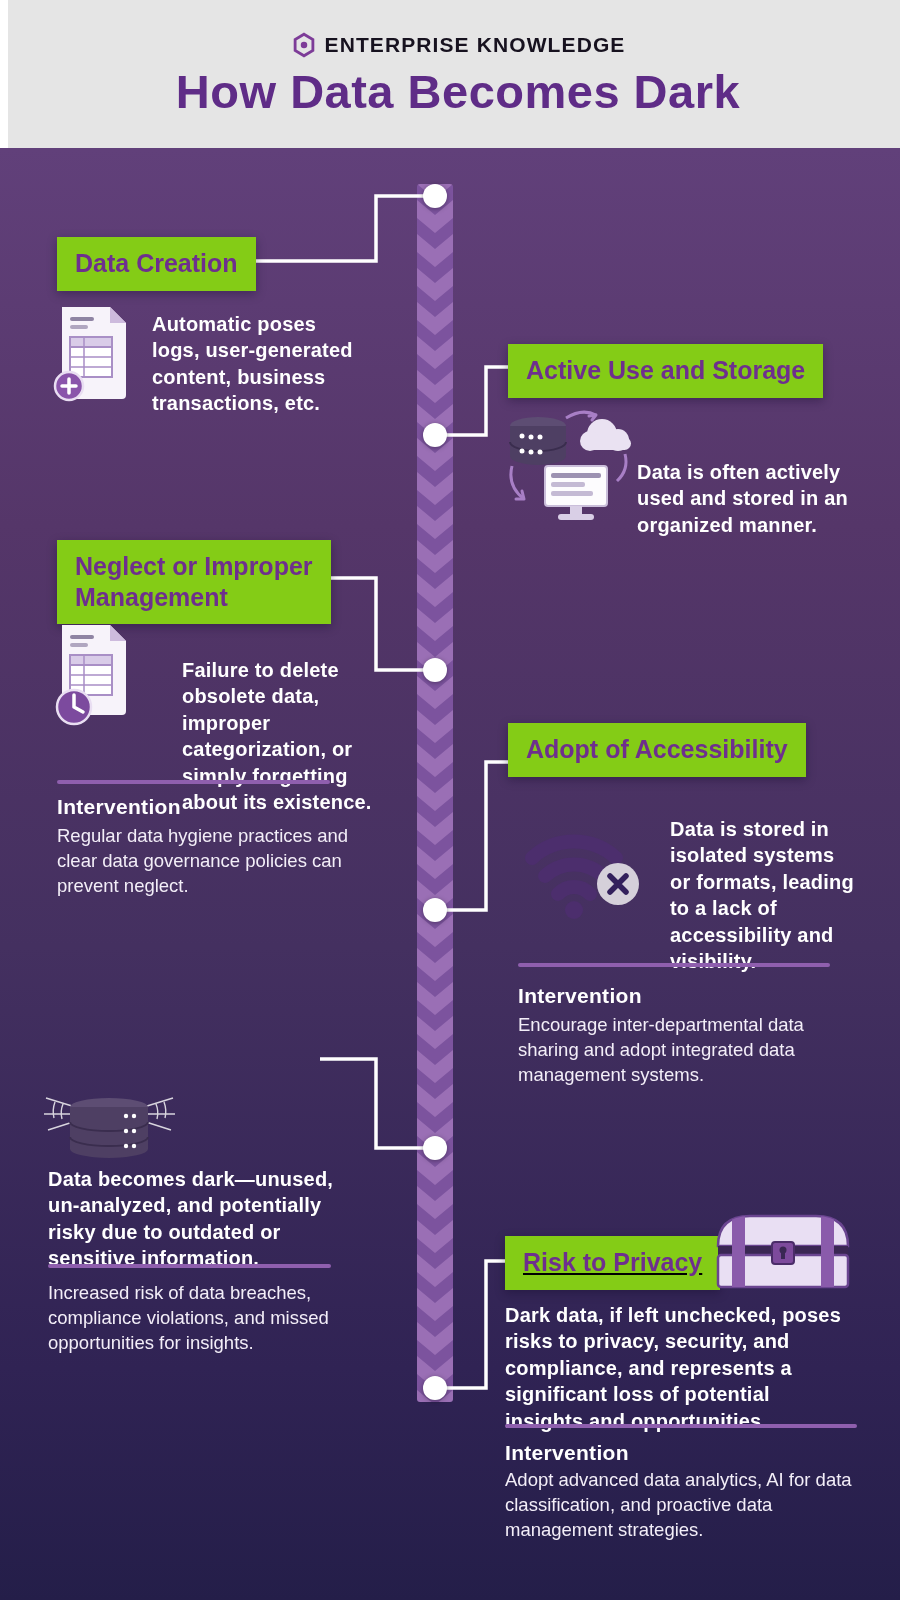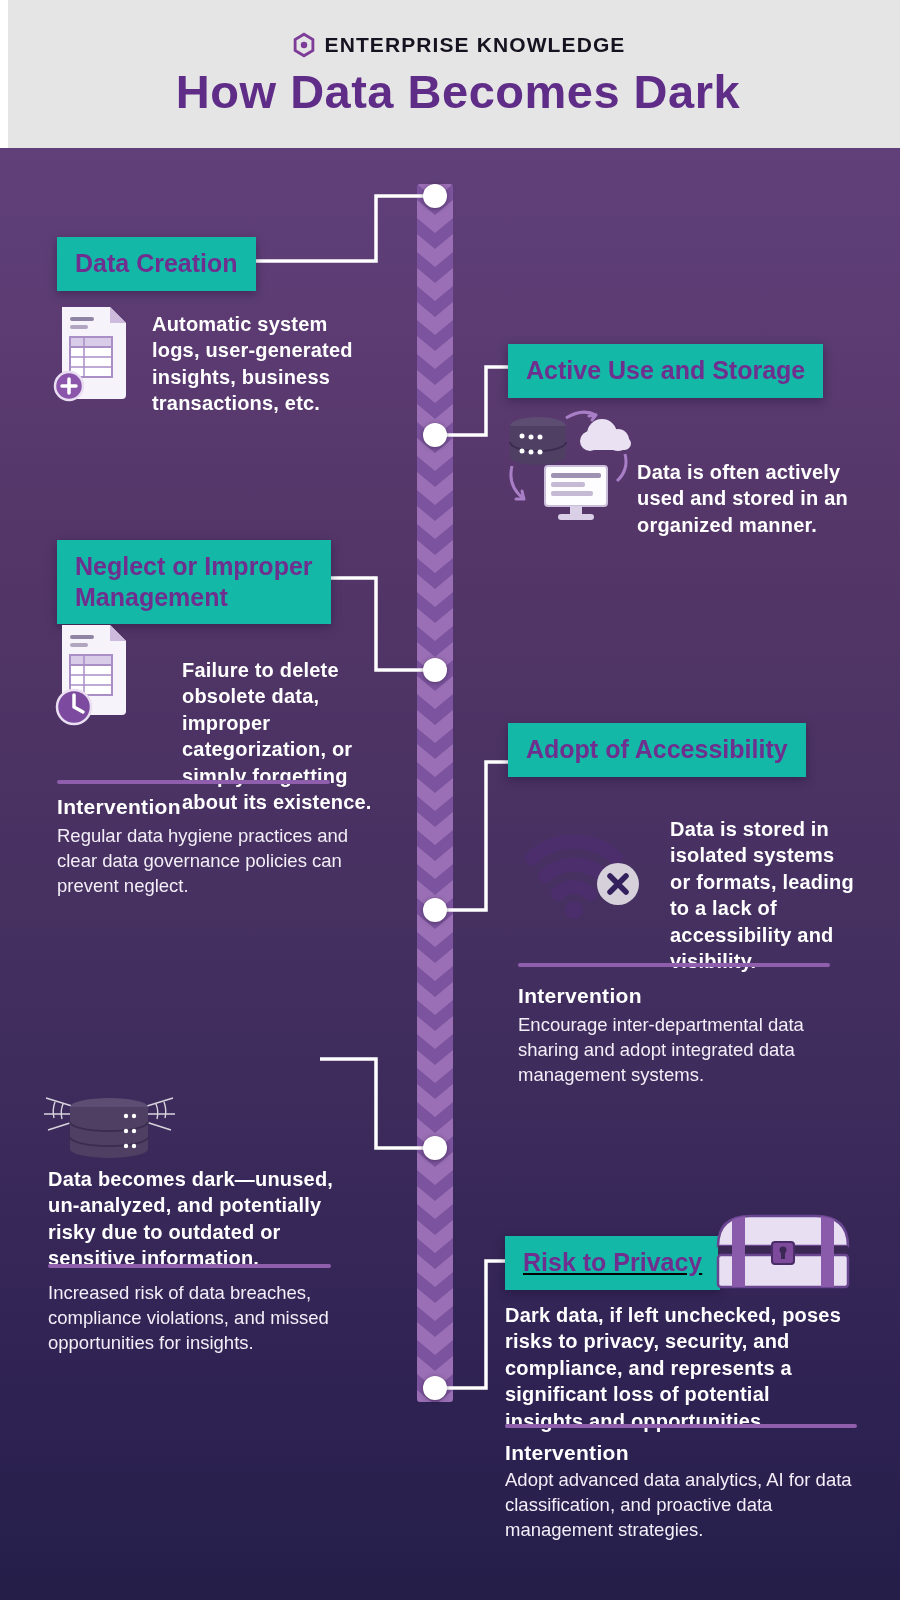--- a/index.html
+++ b/index.html
@@ -21,21 +21,21 @@
         background:linear-gradient(180deg,#61407a 0%,#553669 26%,#443060 55%,#302354 84%,#241e49 100%); }
 
   
   .ribbon { position:absolute; left:417px; top:184px; z-index:1; }
   .connectors { position:absolute; top:0; left:0; width:900px; height:1600px; z-index:2; pointer-events:none; }
   .connectors polyline { stroke:#ffffff; stroke-width:3.5; fill:none; }
   .node { position:absolute; width:24px; height:24px; border-radius:50%; background:#ffffff;
           box-shadow:0 1px 5px rgba(0,0,0,.35); z-index:3; }
 
   
-  .stage-box { position:absolute; background:#14b8a6; padding:11px 18px 12px 18px;
+  .stage-box { position:absolute; background:#84cc16; padding:11px 18px 12px 18px;
                box-shadow:0 3px 9px rgba(18,8,40,.35); z-index:4; }
   .stage-box .line { font-size:25px; font-weight:800; color:#6e2f8e; line-height:1.22; white-space:nowrap; }
   .desc { position:absolute; color:#ffffff; font-size:20px; font-weight:700; line-height:1.32;
           letter-spacing:.2px; z-index:4; }
   .divider { position:absolute; height:4px; background:#8f5fae; border-radius:2px; z-index:4; }
   .int-title { position:absolute; color:#ffffff; font-size:21px; font-weight:800; letter-spacing:.3px; z-index:4; }
   .int-text { position:absolute; color:#f3eef8; font-size:18.5px; font-weight:500; line-height:1.35; z-index:4; }
   .icon { position:absolute; z-index:4; }
 
   
@@ -134,21 +134,21 @@
     <path d="M10 4 h48 l16 16 v72 a4 4 0 0 1 -4 4 H14 a4 4 0 0 1 -4 -4 Z" fill="#f7f3fa"></path>
     <path d="M58 4 l16 16 H58 Z" fill="#cdbadd"></path>
     <rect x="18" y="14" width="24" height="4" rx="2" fill="#8f84a3"></rect>
     <rect x="18" y="22" width="18" height="4" rx="2" fill="#b0a6c0"></rect>
     <rect x="18" y="34" width="42" height="40" fill="#ffffff" stroke="#a98fc6" stroke-width="2"></rect>
     <rect x="18" y="34" width="42" height="10" fill="#d9cce8" stroke="#a98fc6" stroke-width="2"></rect>
     <path d="M18 54 h42 M18 64 h42 M32 34 v40" stroke="#a98fc6" stroke-width="1.5"></path>
     <circle cx="17" cy="83" r="14" fill="#8a55ab" stroke="#e9def2" stroke-width="2.5"></circle>
     <path d="M17 76 v14 M10 83 h14" stroke="#ffffff" stroke-width="3.5" stroke-linecap="round"></path>
   </svg>
-  <div class="desc s1-desc">Automatic system logs, user-generated insights, business transactions, etc.</div>
+  <div class="desc s1-desc">Automatic poses logs, user-generated content, business transactions, etc.</div>
 
   <div class="stage-box s2-box">
     <div class="line">Active Use and Storage</div>
   </div>
   <svg class="icon s2-icon" width="145" height="125" viewBox="0 0 145 125">
     <path d="M68 12 Q84 2 98 9" stroke="#a87fc6" stroke-width="3" fill="none"></path>
     <path d="M98 9 l-7 1 M98 9 l-4 5" stroke="#a87fc6" stroke-width="3" fill="none" stroke-linecap="round"></path>
     <path d="M14 60 Q9 80 26 93" stroke="#a87fc6" stroke-width="3" fill="none"></path>
     <path d="M26 93 l-8 0 M26 93 l-2 -8" stroke="#a87fc6" stroke-width="3" fill="none" stroke-linecap="round"></path>
     <path d="M127 48 Q131 64 119 75" stroke="#a87fc6" stroke-width="3" fill="none"></path>

